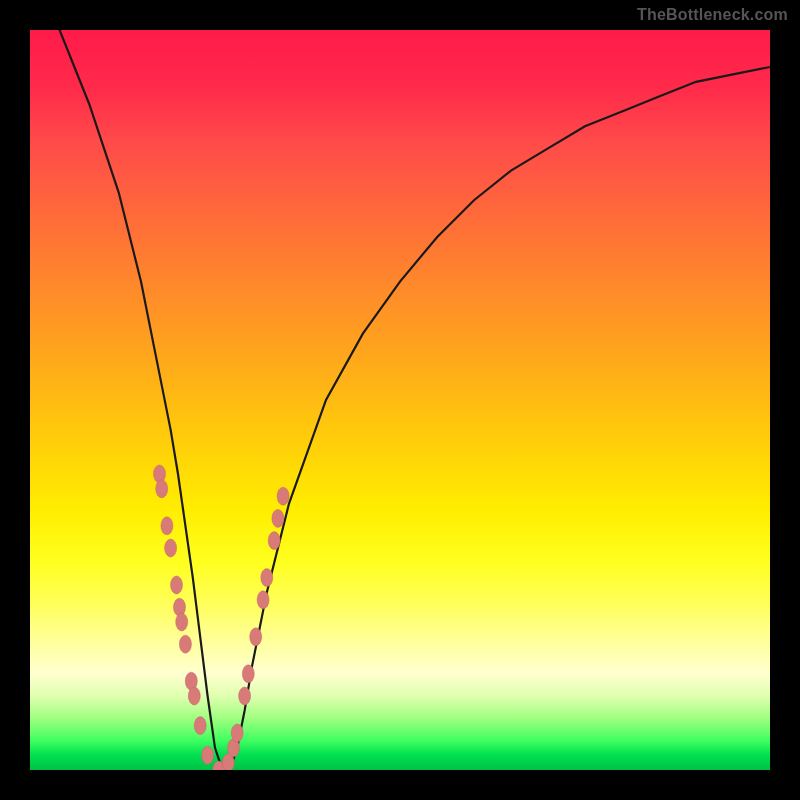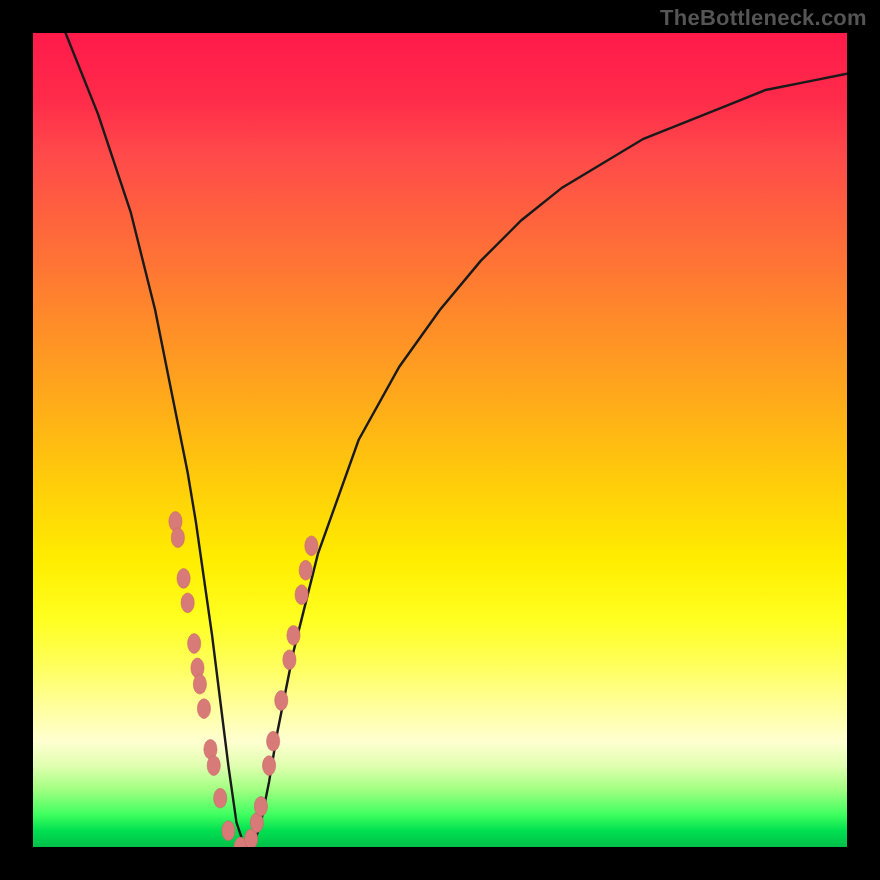--- a/index.html
+++ b/index.html
@@ -33,21 +33,21 @@
       #a0ff80 93%,
       #40ff60 96%,
       #00e050 98%,
       #00c048 100%);
   }
   .watermark {
     position: absolute;
     top: 6px;
     right: 12px;
     font-family: Arial, Helvetica, sans-serif;
-    font-size: 20px;
+    font-size: 16px;
     font-weight: bold;
     color: #555;
     letter-spacing: 0.2px;
   }
   svg.curve {
     position: absolute;
     left: 0;
     top: 0;
     width: 740px;
     height: 740px;

